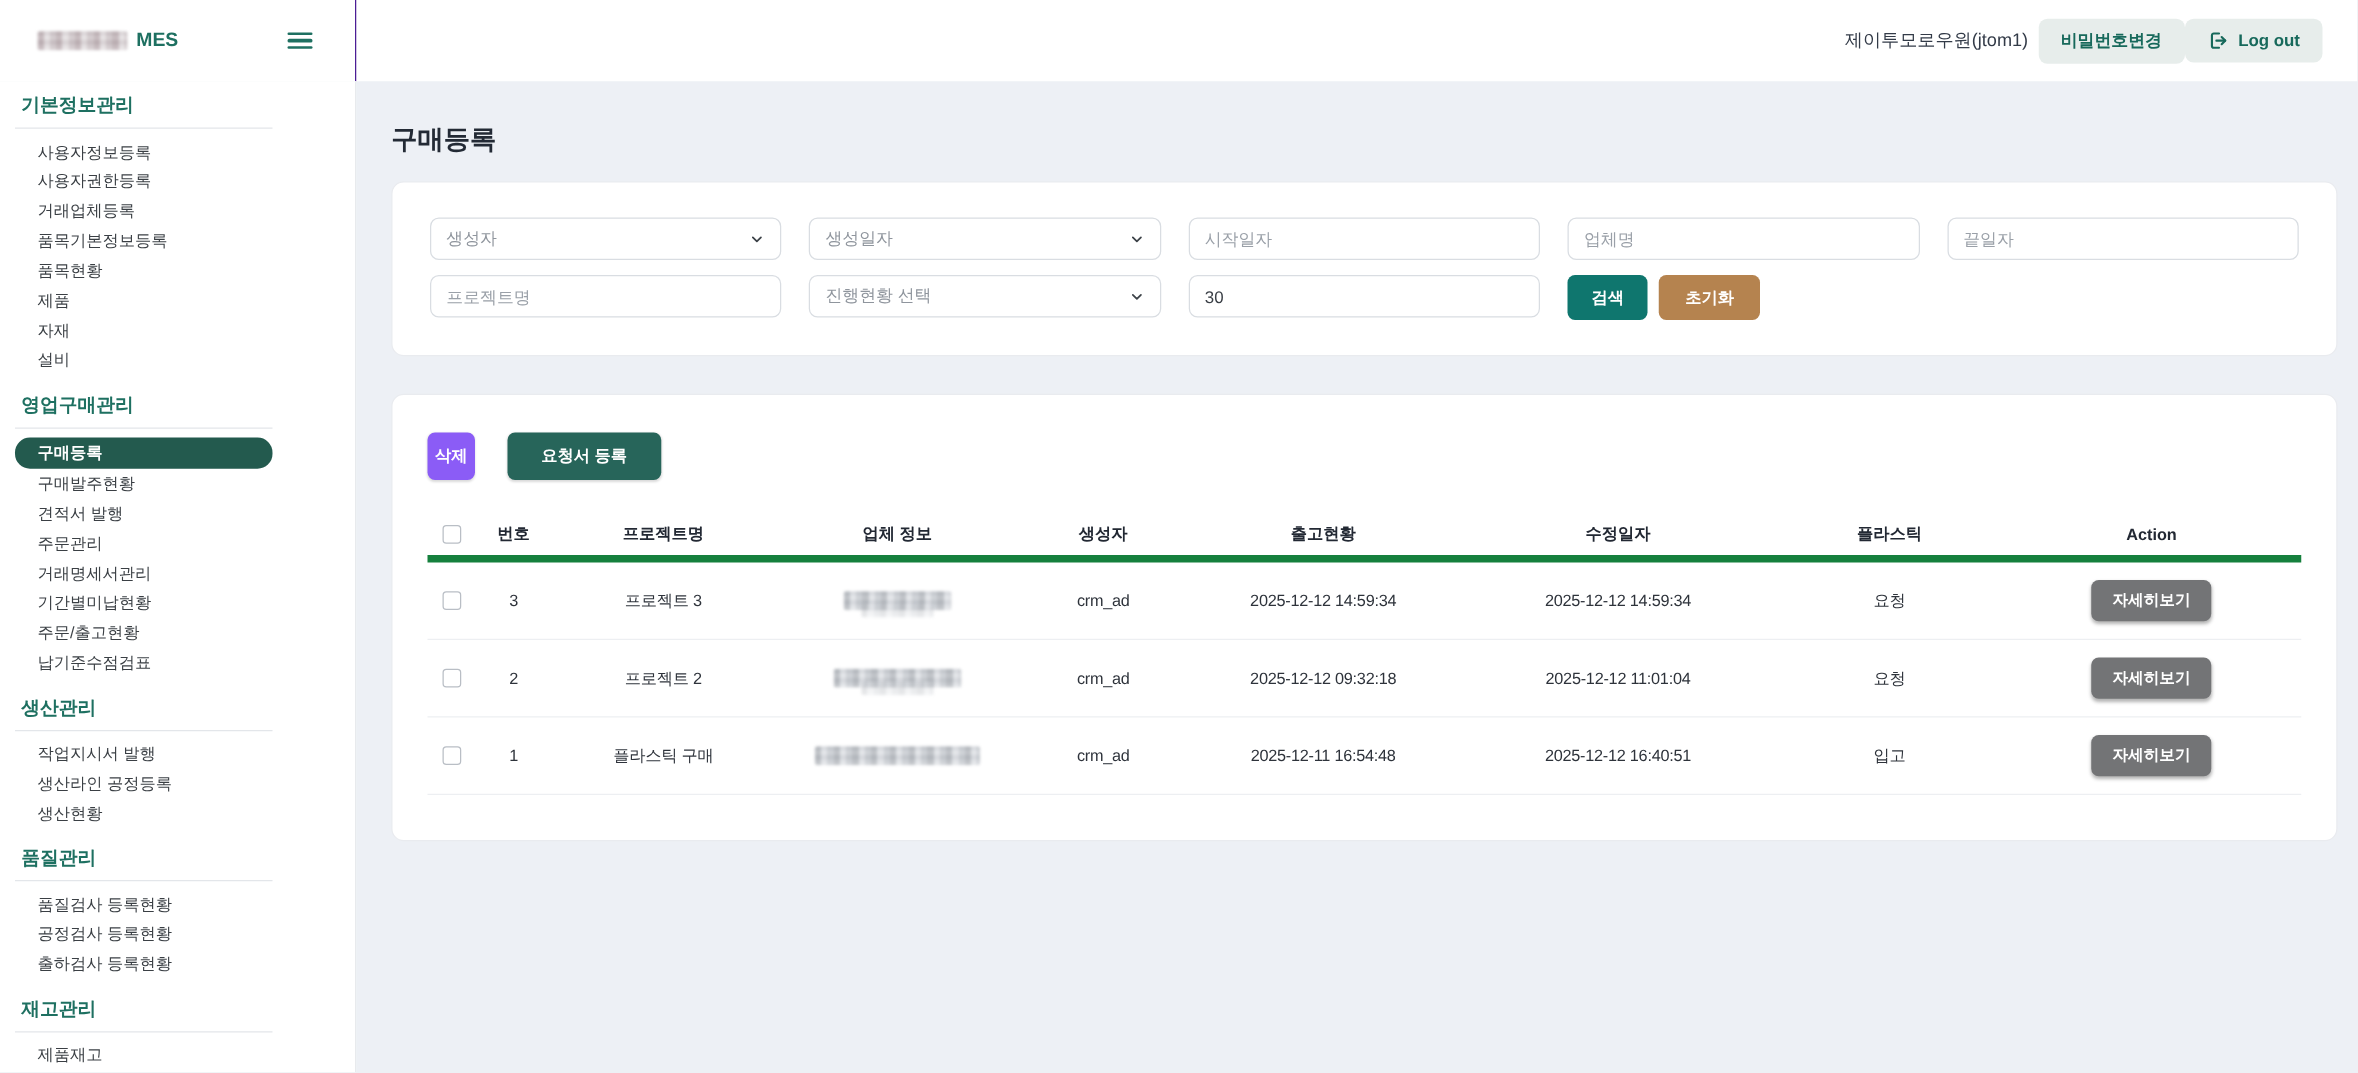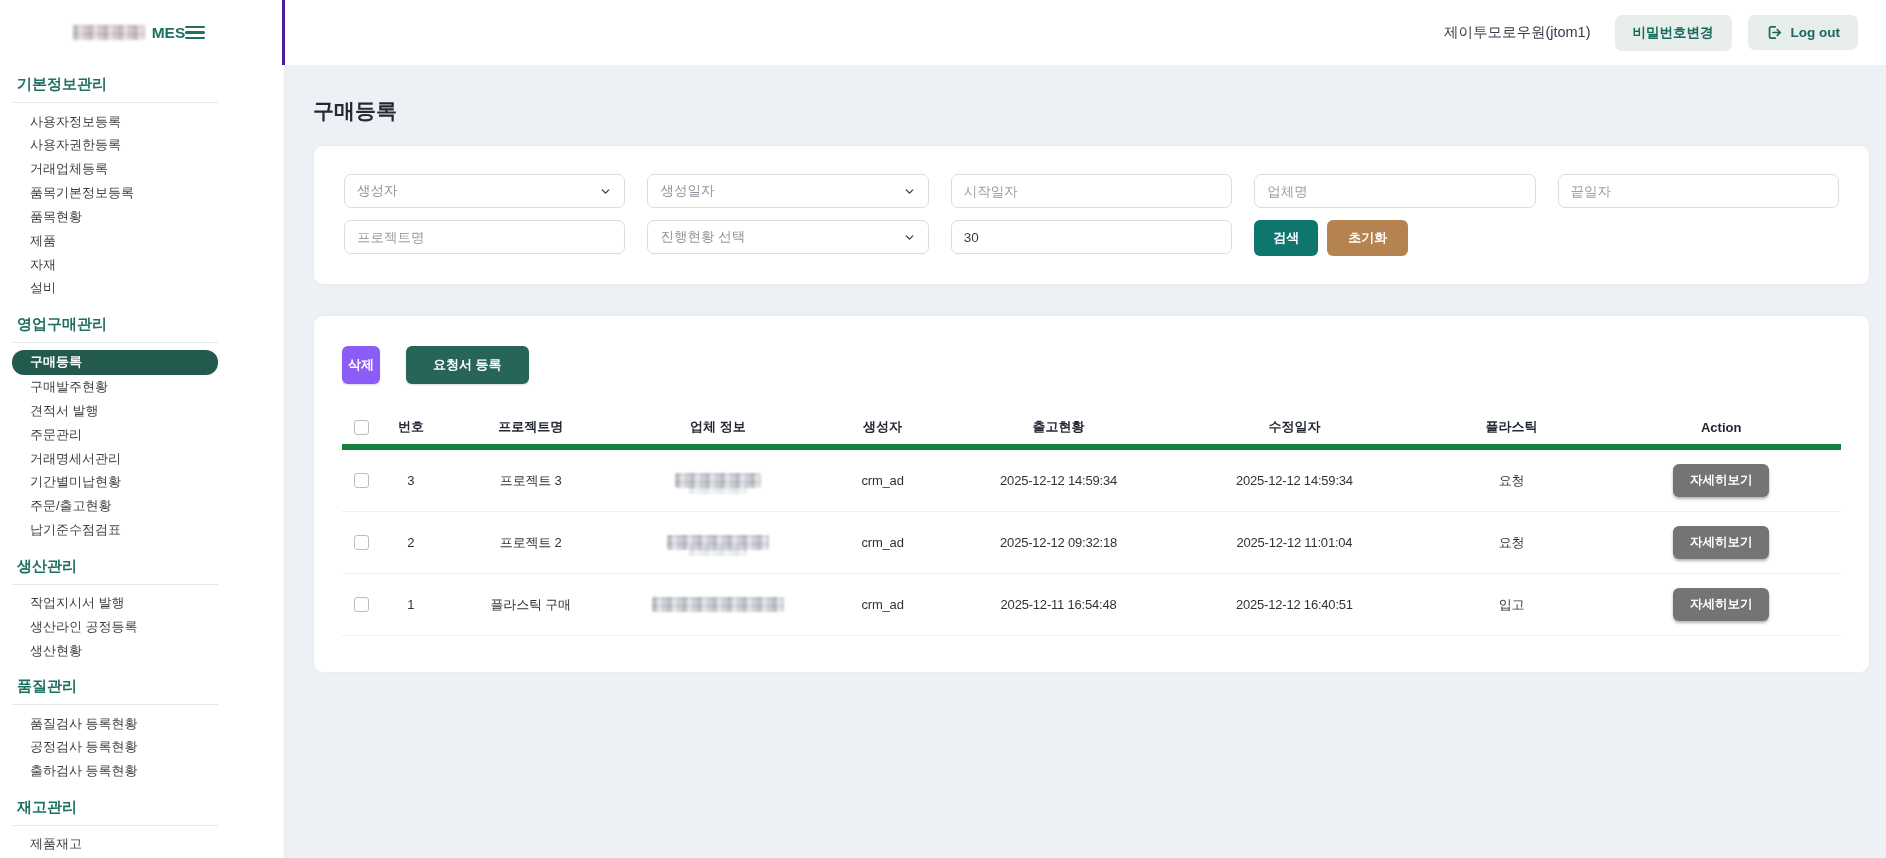--- a/index.html
+++ b/index.html
@@ -2,28 +2,28 @@
 <html><head>
 <meta charset="utf-8">
 <style>
   * { box-sizing: border-box; margin: 0; padding: 0; }
   html,body { width:1886px; height:858px; overflow:hidden;
     font-family:"Liberation Sans","DejaVu Sans",sans-serif; background:#edf0f5; }
 
   
   .header { height:65px; background:#ffffff; display:flex; align-items:stretch; }
   .header-left { width:285px; flex:0 0 285px; display:flex; align-items:center;
-    justify-content:center; padding:0 34px 0 30px; border-right:3px solid #4c1d95; }
+    justify-content:space-between; padding:0 34px 0 30px; border-right:1px solid #4c1d95; }
   .logo { display:flex; align-items:center; gap:7px; }
   .logo-blur { width:72px; height:16px; }
   .logo-text { color:#1e7061; font-weight:700; font-size:15.5px; }
   .hamburger { width:20px; cursor:pointer; display:flex; flex-direction:column; gap:3px; }
   .hamburger span { height:2.5px; background:#1e7061; border-radius:2px; }
   .header-right { flex:1; display:flex; align-items:center; justify-content:flex-end;
-    gap:16px; padding-right:28px; }
+    padding-right:28px; }
   .username { font-size:14.5px; color:#333b48; margin-right:8px; }
   .hbtn { background:#e7edeb; color:#17695b; font-weight:700; font-size:13.5px;
     border:none; border-radius:7px; padding:9px 18px; cursor:pointer;
     display:flex; align-items:center; gap:8px; }
 
   
   .body-row { display:flex; height:793px;justify-content:flex-end; }
 
   
   .sidebar { width:285px; flex:0 0 285px; background:#ffffff;

